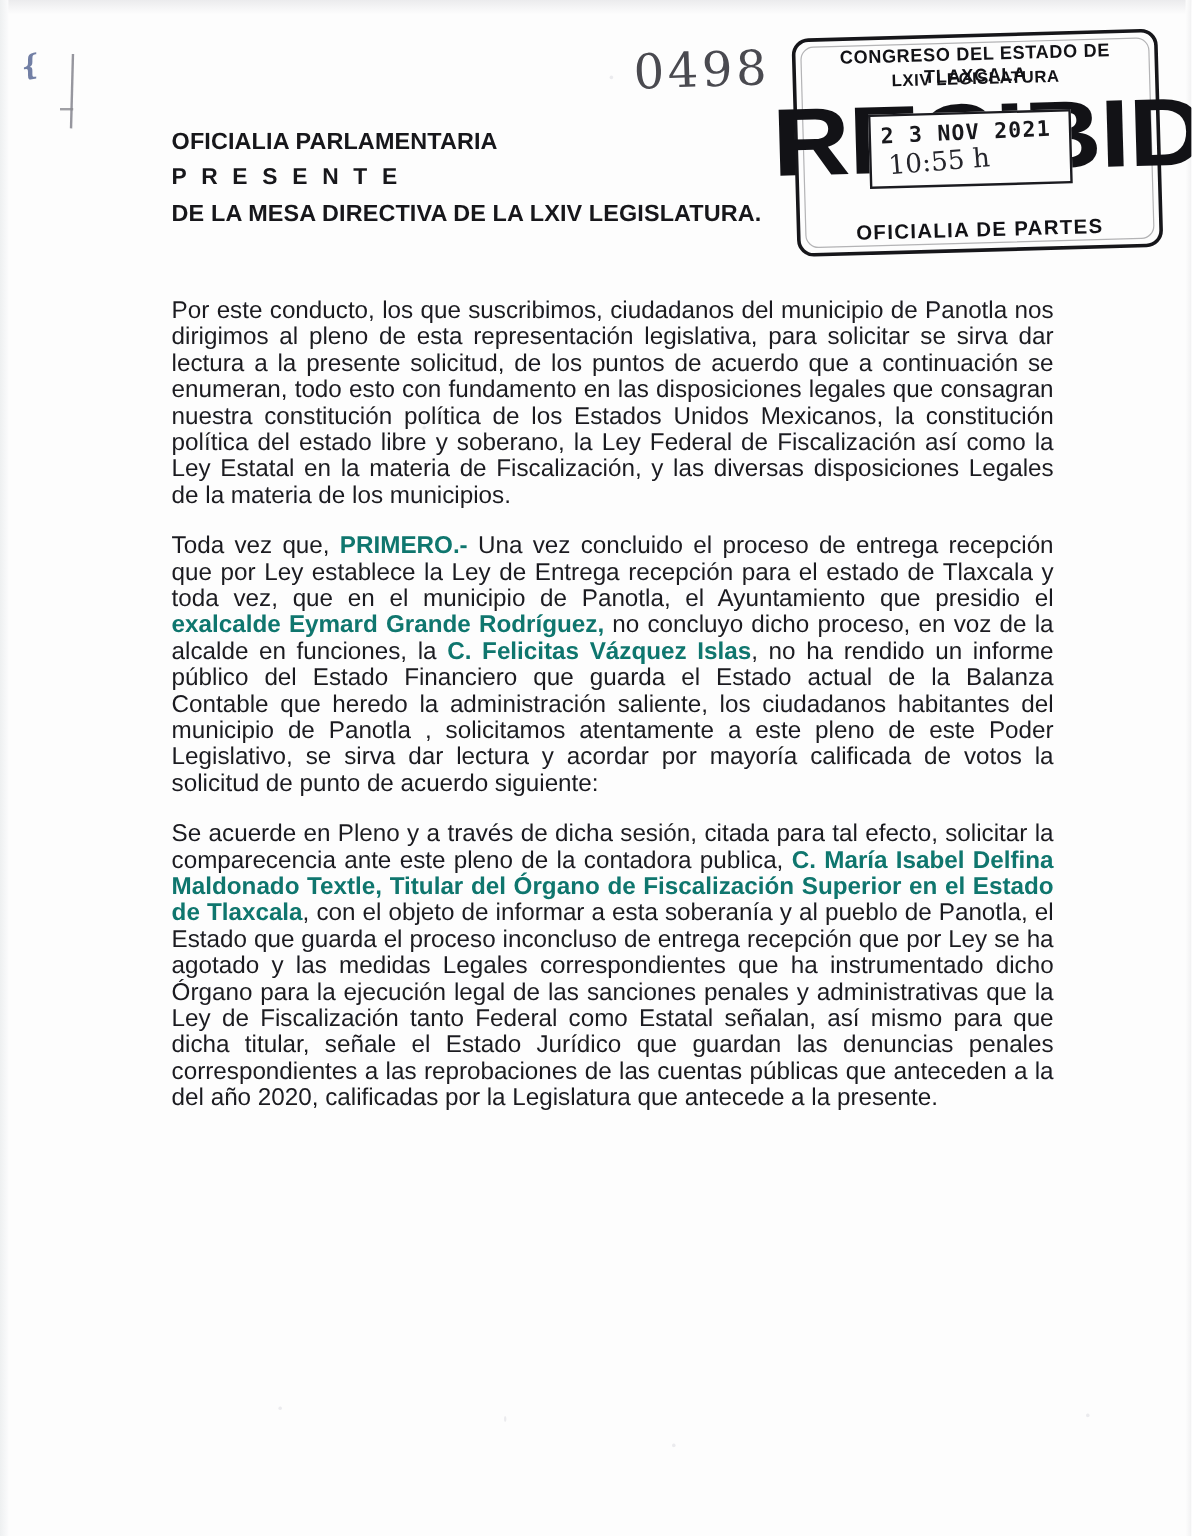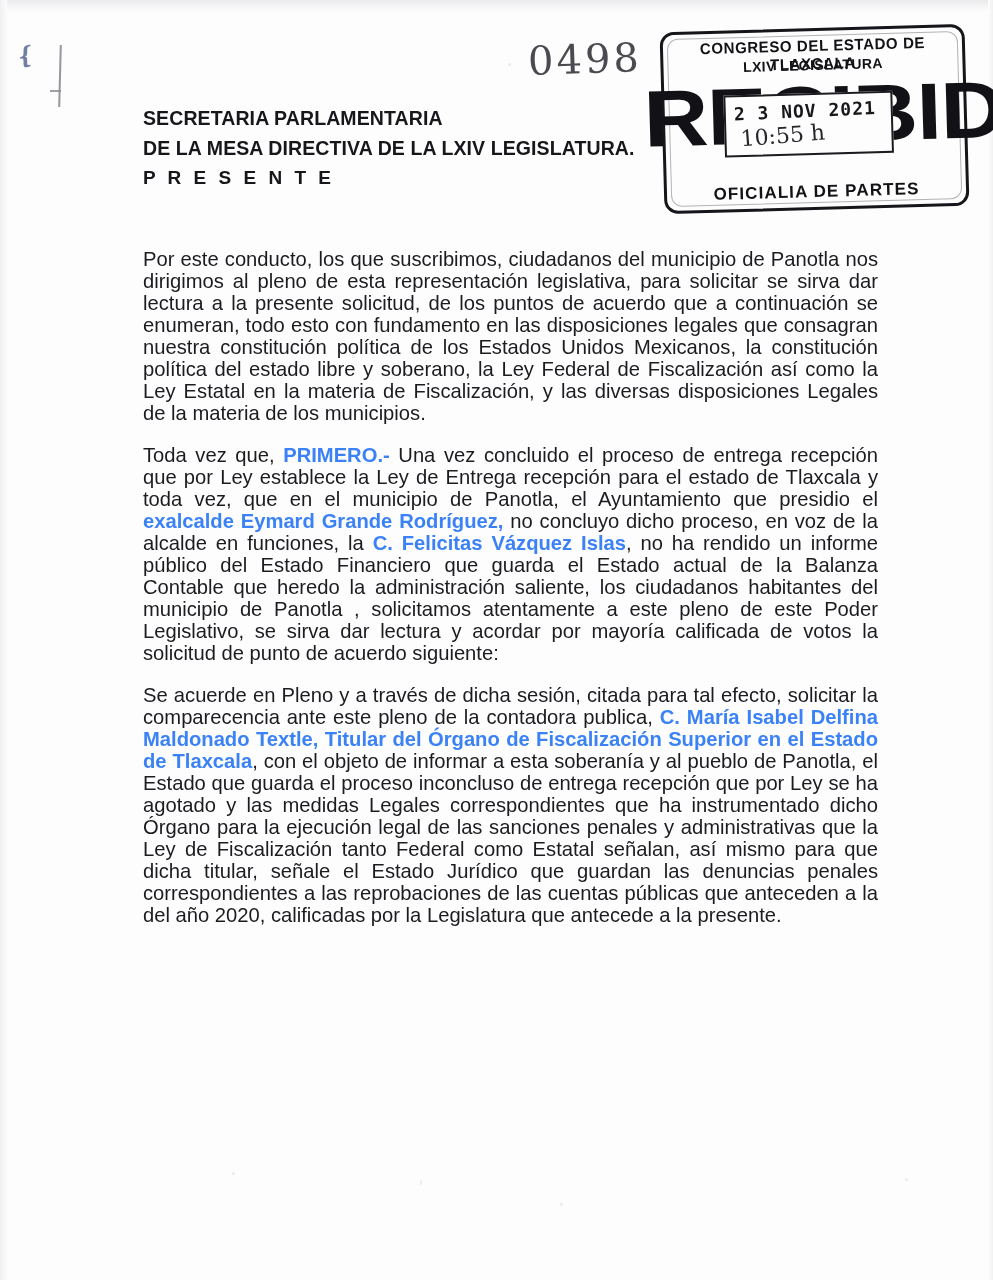--- a/index.html
+++ b/index.html
@@ -199,21 +199,21 @@
   .para {
     text-align: justify;
     text-justify: inter-word;
     font-size: 20.2px;
     line-height: 22px;
     margin: 0 0 20px 0;
     color: #1b1b20;
     hyphens: none;
   }
   .para:last-child { margin-bottom: 0; }
-  .para b { font-weight: bold; color: #3b82f6; }
+  .para b { font-weight: bold; color: #0f766e; }
 </style>
 </head>
 <body>
 
 <div id="page">
 
   <div class="scan-band-top"></div>
   <div class="scan-edge-left"></div>
   <div class="scan-edge-right"></div>
 
@@ -236,23 +236,23 @@
     <div class="stamp-line2">LXIV LEGISLATURA</div>
     <div class="stamp-recibido">RECIBIDO</div>
     <div class="date-slip">
       <div class="date-stamp">2 3 NOV 2021</div>
       <div class="time-hand">10:55 h</div>
     </div>
     <div class="stamp-foot">OFICIALIA DE PARTES</div>
   </div>
 
   <div class="addressee">
-    <div class="addressee-line">SECRETARIA PARLAMENTARIA</div>
+    <div class="addressee-line">OFICIALIA PARLAMENTARIA</div>
+    <div class="addressee-line spaced">P R E S E N T E</div>
     <div class="addressee-line">DE LA MESA DIRECTIVA DE LA LXIV LEGISLATURA.</div>
-    <div class="addressee-line spaced">P R E S E N T E</div>
   </div>
 
   <div class="body" id="body-paragraphs">
       <p class="para"><span>Por este conducto, los que suscribimos, ciudadanos del municipio de Panotla nos dirigimos al pleno de esta representación legislativa, para solicitar se sirva dar lectura a la presente solicitud, de los puntos de acuerdo que a continuación se enumeran, todo esto con fundamento en las disposiciones legales que consagran nuestra constitución política de los Estados Unidos Mexicanos, la constitución política del estado libre y soberano, la Ley Federal de Fiscalización así como la Ley Estatal en la materia de Fiscalización, y las diversas disposiciones Legales de la materia de los municipios.</span></p>
       <p class="para"><span>Toda vez que, </span><b>PRIMERO.-</b><span> Una vez concluido el proceso de entrega recepción que por Ley establece la Ley de Entrega recepción para el estado de Tlaxcala y toda vez, que en el municipio de Panotla, el Ayuntamiento que presidio el </span><b>exalcalde Eymard Grande Rodríguez,</b><span> no concluyo dicho proceso, en voz de la alcalde en funciones, la </span><b>C. Felicitas Vázquez Islas</b><span>, no ha rendido un informe público del Estado Financiero que guarda el Estado actual de la Balanza Contable que heredo la administración saliente, los ciudadanos habitantes del municipio de Panotla , solicitamos atentamente a este pleno de este Poder Legislativo, se sirva dar lectura y acordar por mayoría calificada de votos la solicitud de punto de acuerdo siguiente:</span></p>
       <p class="para"><span>Se acuerde en Pleno y a través de dicha sesión, citada para tal efecto, solicitar la comparecencia ante este pleno de la contadora publica, </span><b>C. María Isabel Delfina Maldonado Textle, Titular del Órgano de Fiscalización Superior en el Estado de Tlaxcala</b><span>, con el objeto de informar a esta soberanía y al pueblo de Panotla, el Estado que guarda  el proceso inconcluso de entrega recepción que por Ley se ha agotado y las medidas Legales correspondientes que ha instrumentado dicho Órgano para la ejecución legal de las sanciones penales y administrativas que la Ley de Fiscalización tanto Federal como Estatal señalan, así mismo para que dicha titular, señale el Estado Jurídico que guardan las denuncias penales correspondientes a las reprobaciones de las cuentas públicas que anteceden a la del año 2020, calificadas por la Legislatura que antecede a la presente.</span></p>
     </div>
 
 </div>
 

